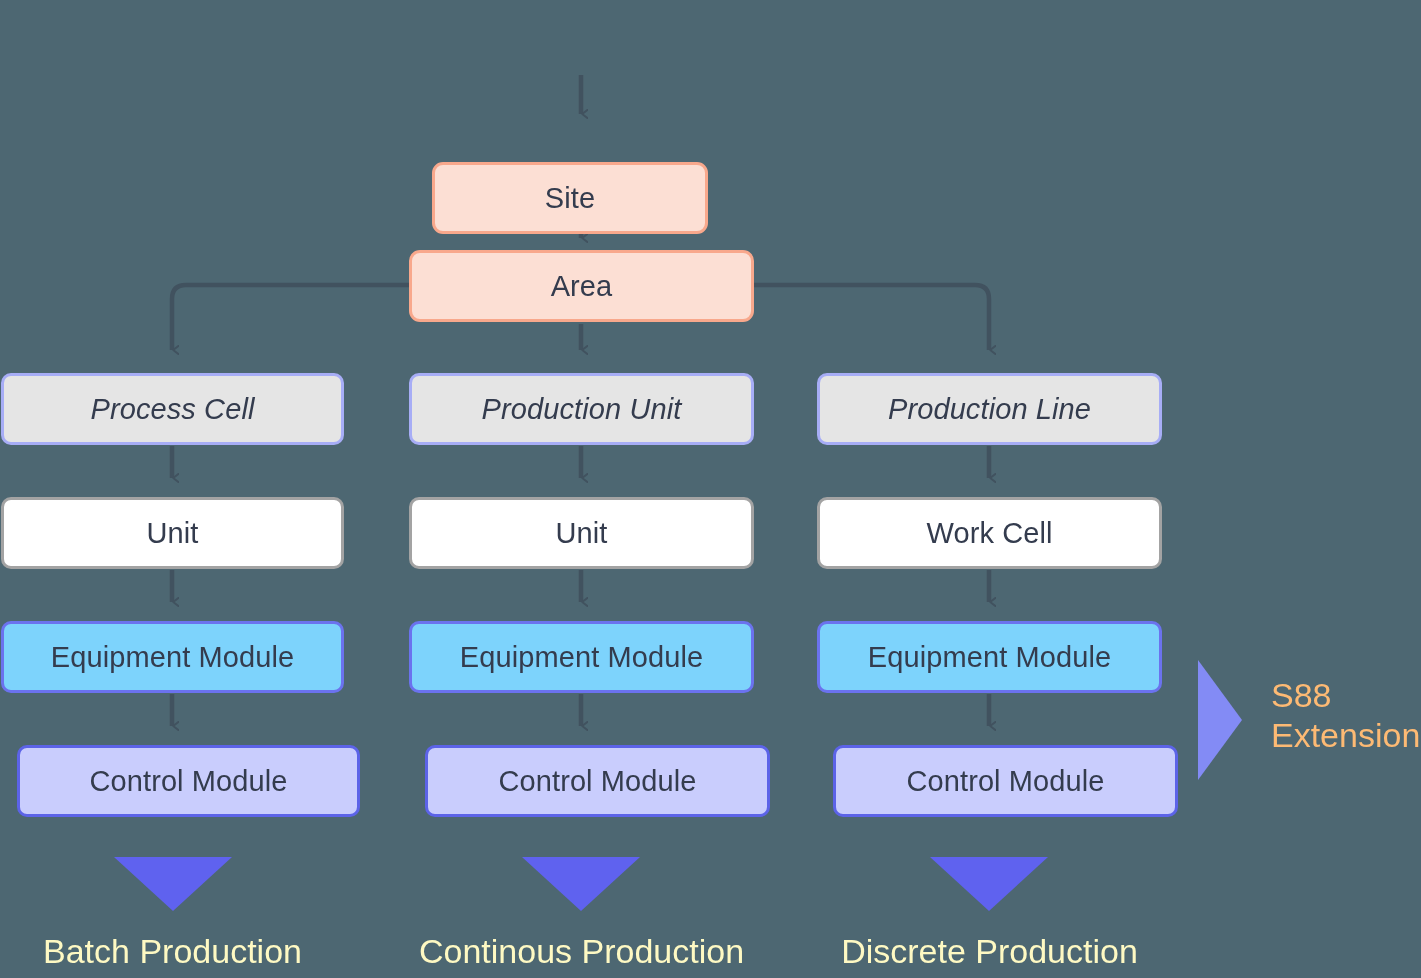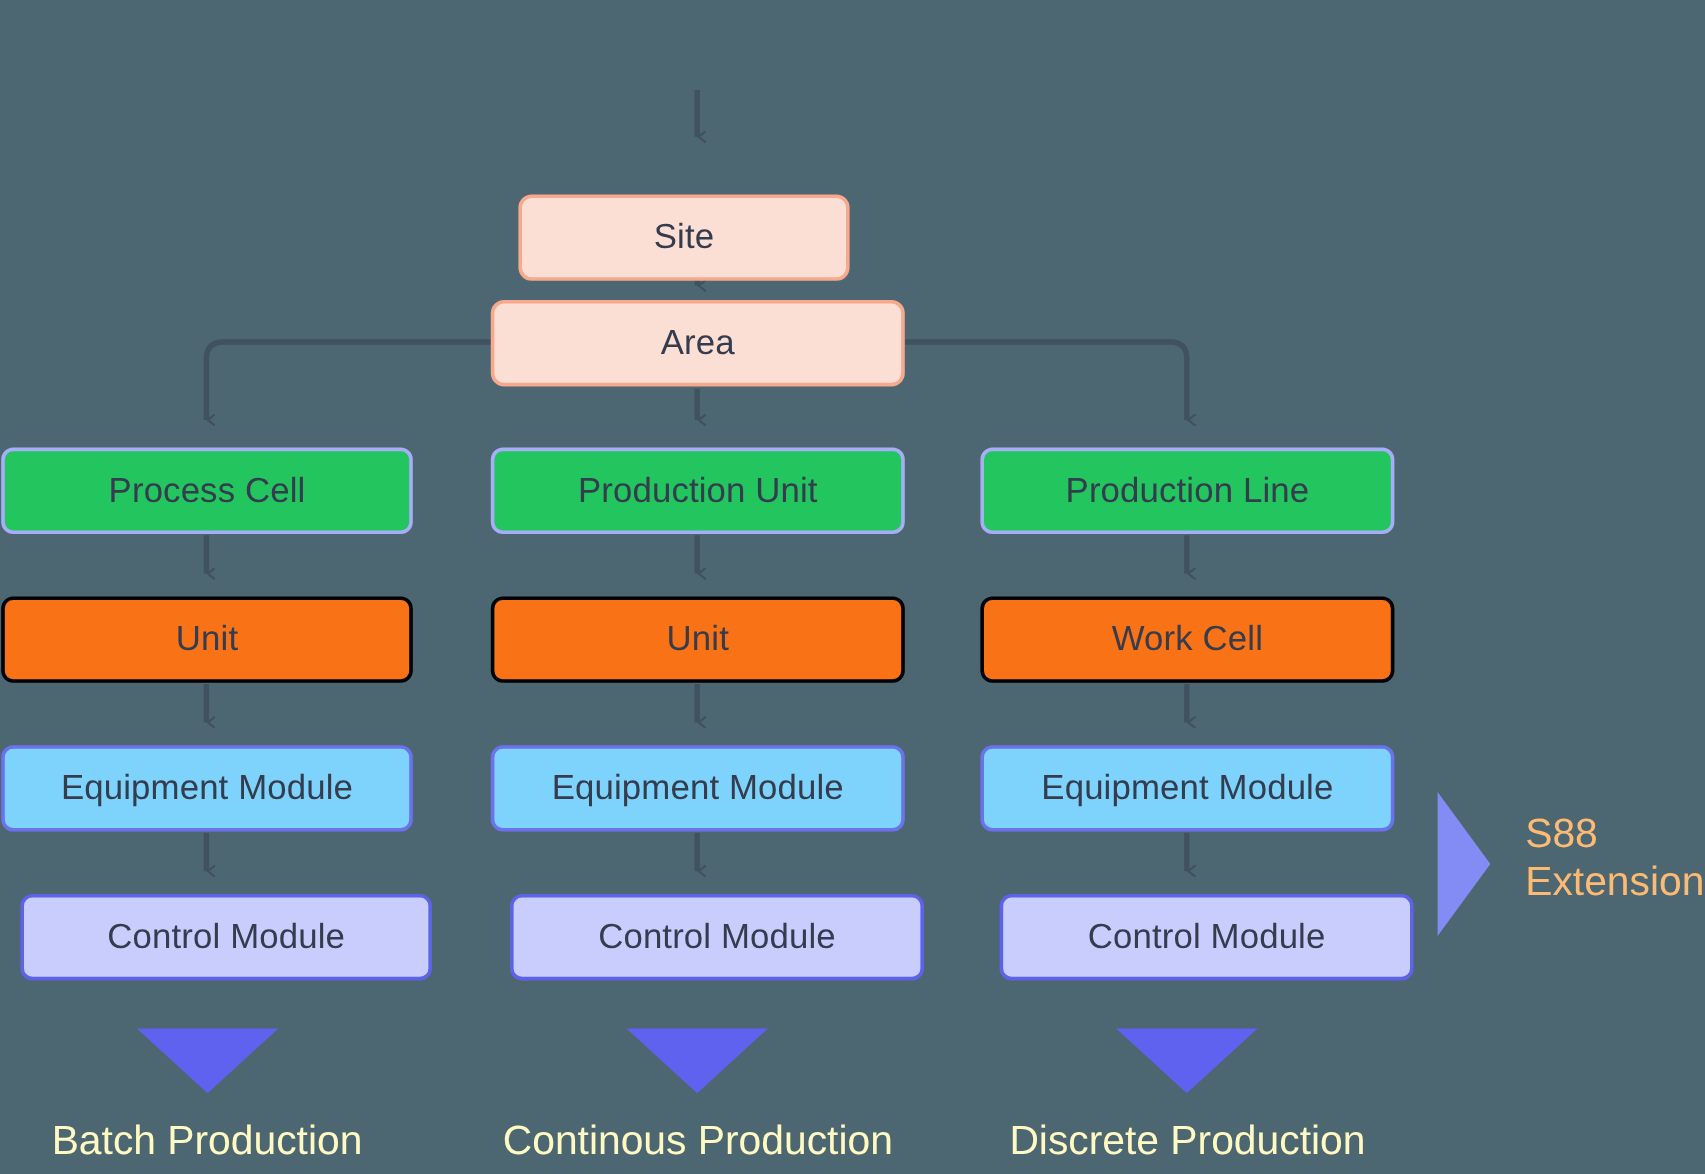--- a/index.html
+++ b/index.html
@@ -21,22 +21,22 @@
     color:#343c4e;
     font-size:29px;
     letter-spacing:.1px;
     white-space:nowrap;
   }
   .node.top{
     background:#fcdfd4;
     border:3px solid #f8a88c;
     border-radius:11px;
   }
-  .node.lvl1{ background:#22c55e; border:3px solid #a7adf6; }
-  .node.lvl2{ background:#f97316; border:3px solid #000000; }
+  .node.lvl1{ background:#e5e5e5; border:3px solid #a7adf6;font-style:italic; }
+  .node.lvl2{ background:#ffffff; border:3px solid #a3a3a3; }
   .node.lvl3{ background:#7dd3fc; border:3px solid #6b72ee; }
   .node.lvl4{ background:#c9cdfd; border:3px solid #5c63e8;margin-left:16px; }
 
   .tri-down{
     position:absolute;
     width:0;height:0;
     border-left:59px solid transparent;
     border-right:59px solid transparent;
     border-top:54px solid #5f62ef;
   }

